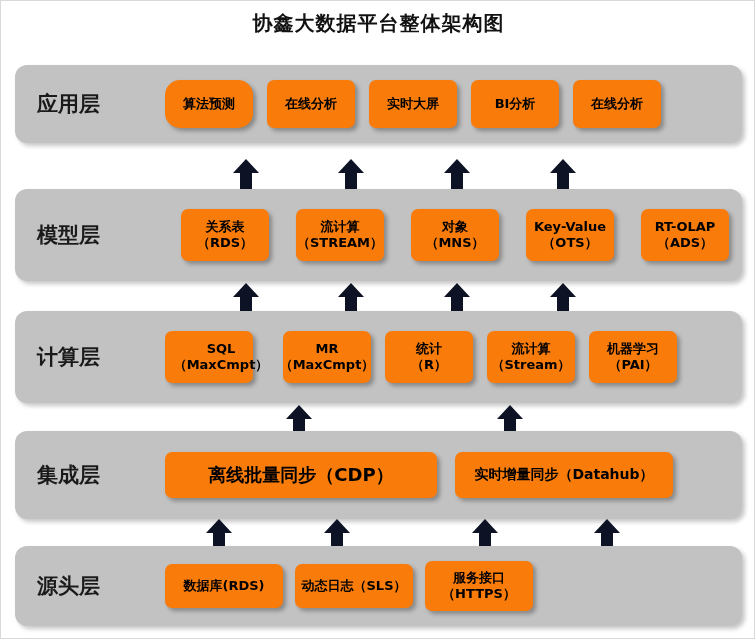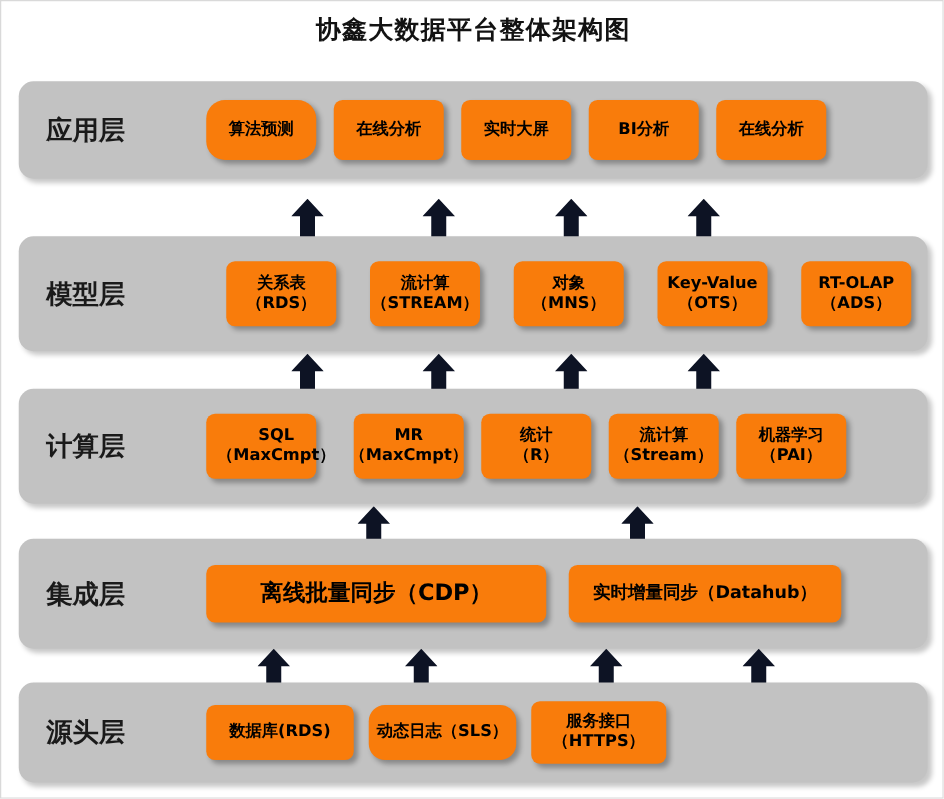--- a/index.html
+++ b/index.html
@@ -255,21 +255,21 @@
         <polygon points="13,0 26,14 19,14 19,36 7,36 7,14 0,14" fill="#0d1324"></polygon>
       </svg>
   </div>
 
   <div class="layer" style="top:545px; height:80px;">
     <div class="layer-label">源头层</div>
     <div class="layer-boxes" style="left:150px; width:578px; gap:12px;">
       <div class="node" style="width:118px;height:44px;">
         <span class="ln">数据库(RDS)</span>
       </div>
-      <div class="node" style="width:118px;height:44px;border-radius:13px;">
+      <div class="node" style="width:118px;height:44px;">
         <span class="ln">动态日志（SLS）</span>
       </div>
       <div class="node" style="width:108px;height:50px;">
         <span class="ln">服务接口</span>
         <span class="ln">（HTTPS）</span>
       </div>
     </div>
   </div>
 
 </div>

